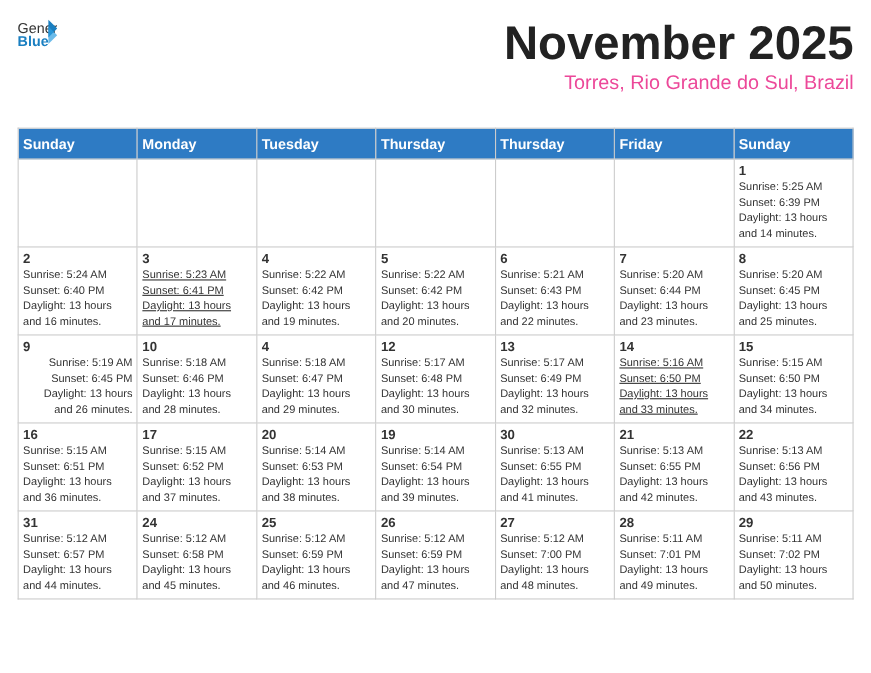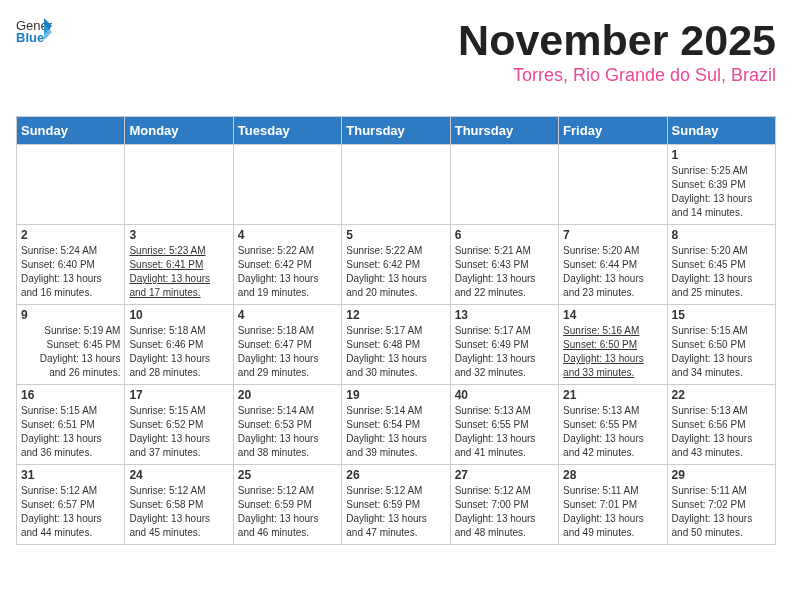--- a/index.html
+++ b/index.html
@@ -250,21 +250,21 @@
 and 38 minutes.</div>
         </td>
         <td>
           <span class="day-number">19</span>
           <div class="day-info" style="white-space: pre-line;">Sunrise: 5:14 AM
 Sunset: 6:54 PM
 Daylight: 13 hours
 and 39 minutes.</div>
         </td>
         <td>
-          <span class="day-number">40</span>
+          <span class="day-number">30</span>
           <div class="day-info" style="white-space: pre-line;">Sunrise: 5:13 AM
 Sunset: 6:55 PM
 Daylight: 13 hours
 and 41 minutes.</div>
         </td>
         <td>
           <span class="day-number">21</span>
           <div class="day-info" style="white-space: pre-line;">Sunrise: 5:13 AM
 Sunset: 6:55 PM
 Daylight: 13 hours

